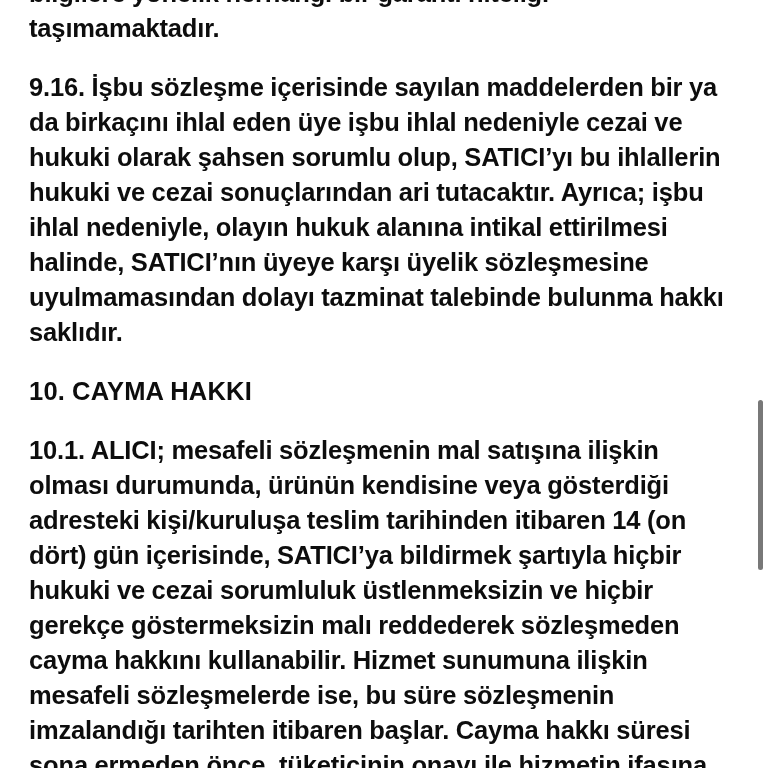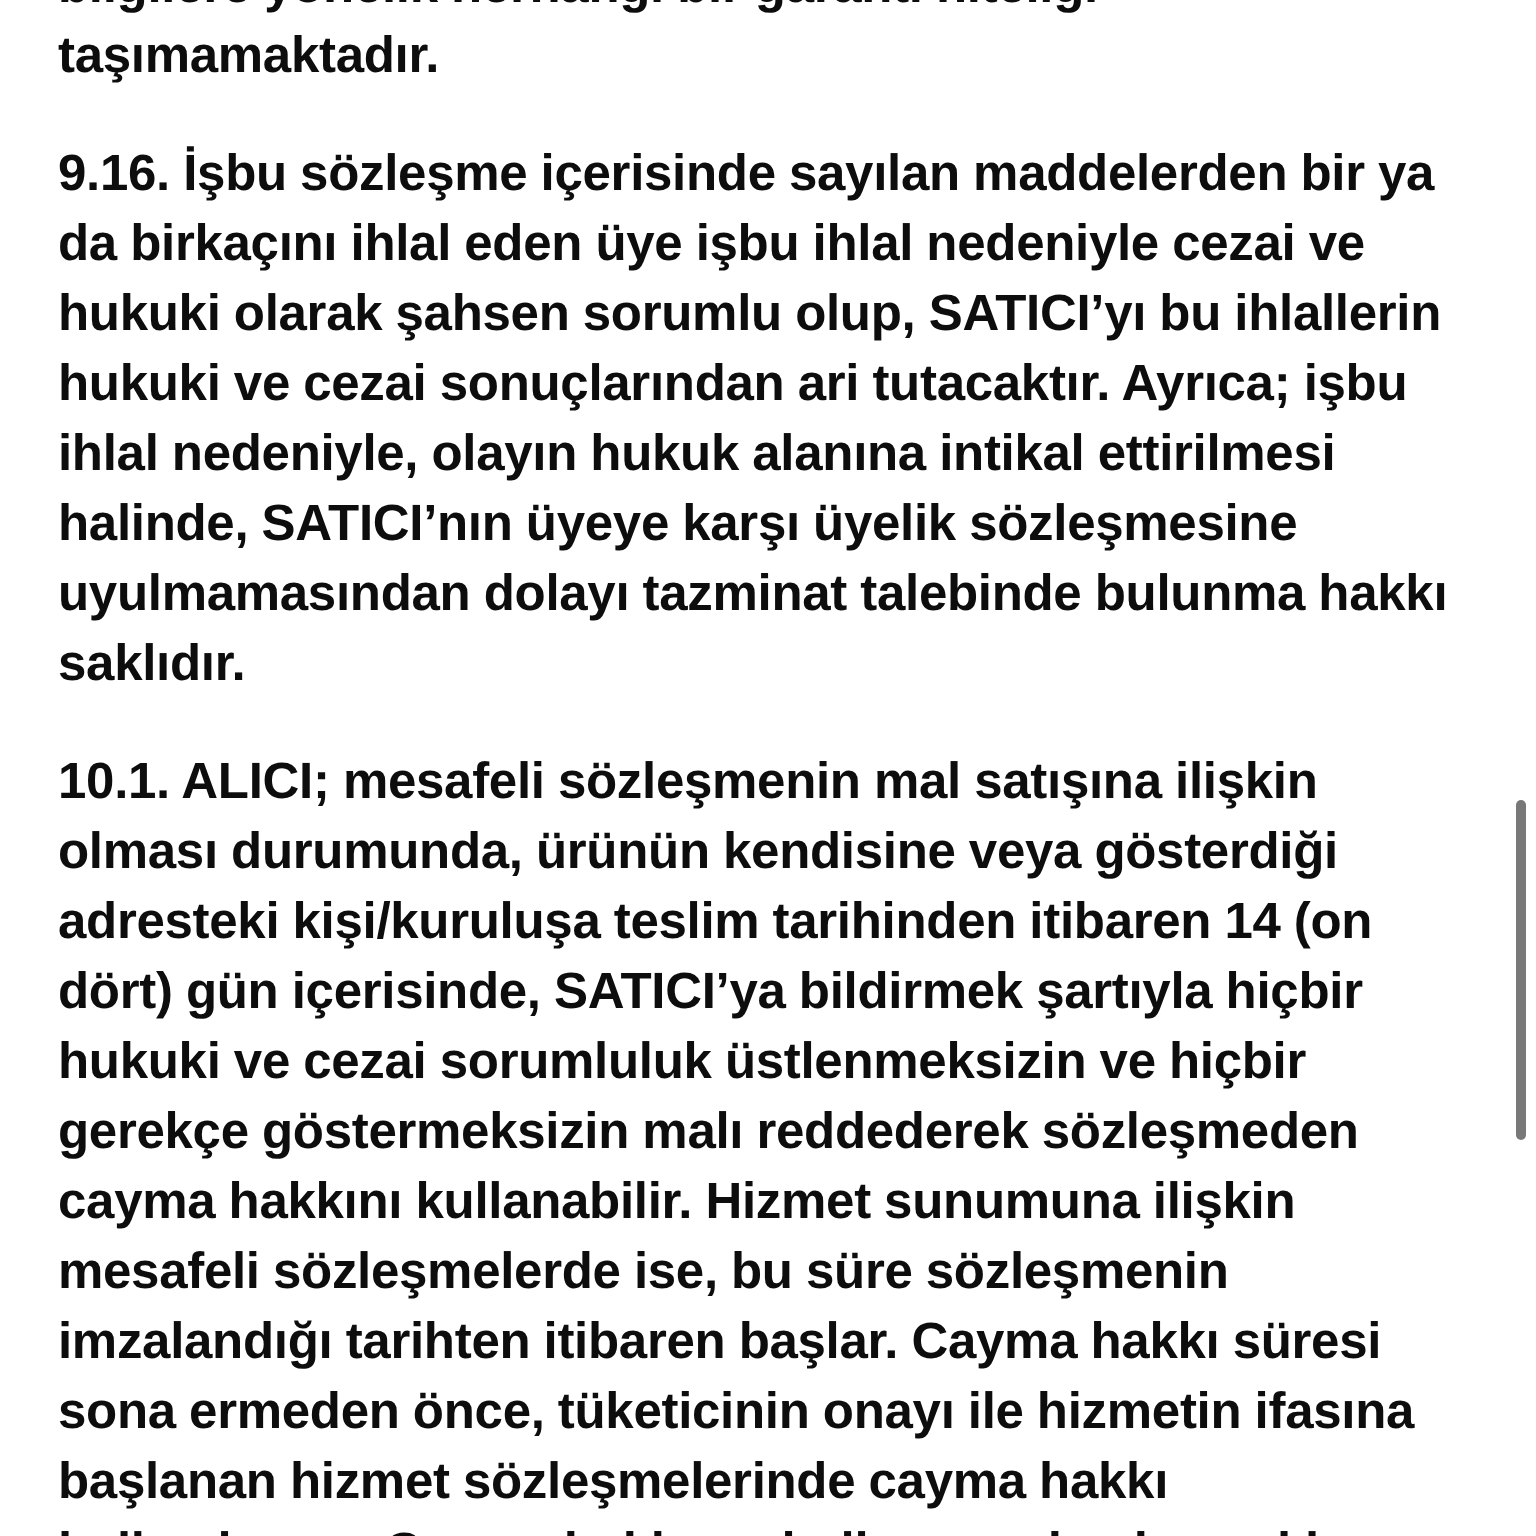--- a/index.html
+++ b/index.html
@@ -76,20 +76,21 @@
 <body>
 
 <div class="doc-viewport">
 
   <div class="doc-column">
 
     <p class="para clipped-top">bilgilere yönelik herhangi bir garanti niteliği taşımamaktadır.</p>
 
     <p class="para">9.16. İşbu sözleşme içerisinde sayılan maddelerden bir ya da birkaçını ihlal eden üye işbu ihlal nedeniyle cezai ve hukuki olarak şahsen sorumlu olup, SATICI’yı bu ihlallerin hukuki ve cezai sonuçlarından ari tutacaktır. Ayrıca; işbu ihlal nedeniyle, olayın hukuk alanına intikal ettirilmesi halinde, SATICI’nın üyeye karşı üyelik sözleşmesine uyulmamasından dolayı tazminat talebinde bulunma hakkı saklıdır.</p>
 
+    <h2 class="heading">10. CAYMA HAKKI</h2>
 
     <p class="para">10.1. ALICI; mesafeli sözleşmenin mal satışına ilişkin olması durumunda, ürünün kendisine veya gösterdiği adresteki kişi/kuruluşa teslim tarihinden itibaren 14 (on dört) gün içerisinde, SATICI’ya bildirmek şartıyla hiçbir hukuki ve cezai sorumluluk üstlenmeksizin ve hiçbir gerekçe göstermeksizin malı reddederek sözleşmeden cayma hakkını kullanabilir. Hizmet sunumuna ilişkin mesafeli sözleşmelerde ise, bu süre sözleşmenin imzalandığı tarihten itibaren başlar. Cayma hakkı süresi sona ermeden önce, tüketicinin onayı ile hizmetin ifasına başlanan hizmet sözleşmelerinde cayma hakkı kullanılamaz. Cayma hakkının kullanımından kaynaklanan masraflar SATICI’ ya aittir. ALICI, iş bu sözleşmeyi kabul etmekle, cayma hakkı konusunda bilgilendirildiğini peşinen kabul eder.</p>
 
   </div>
 
 </div>
 
 <div class="scrollbar-track">
   <div class="scrollbar-thumb"></div>
 </div>

